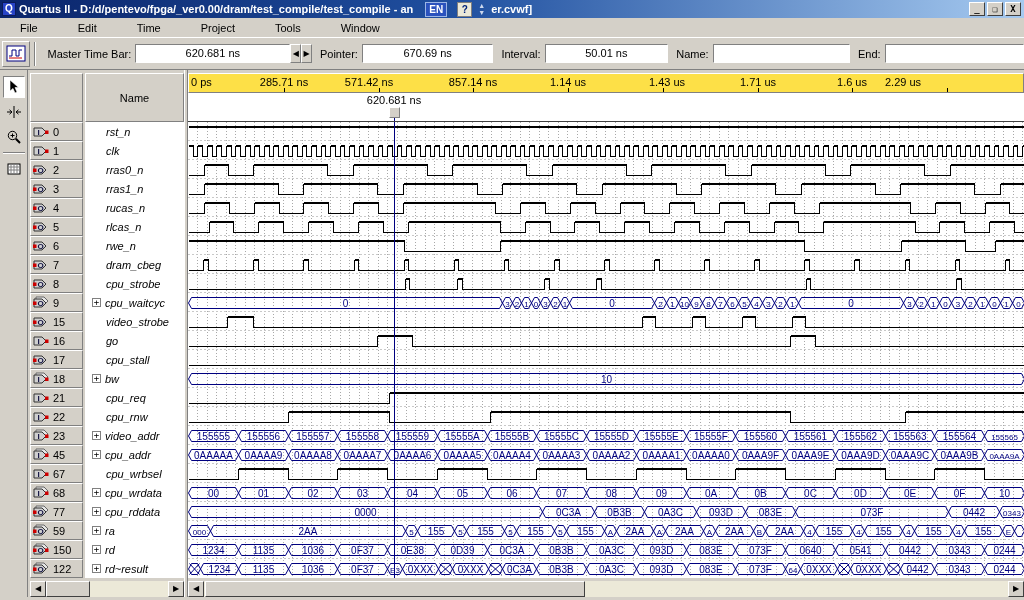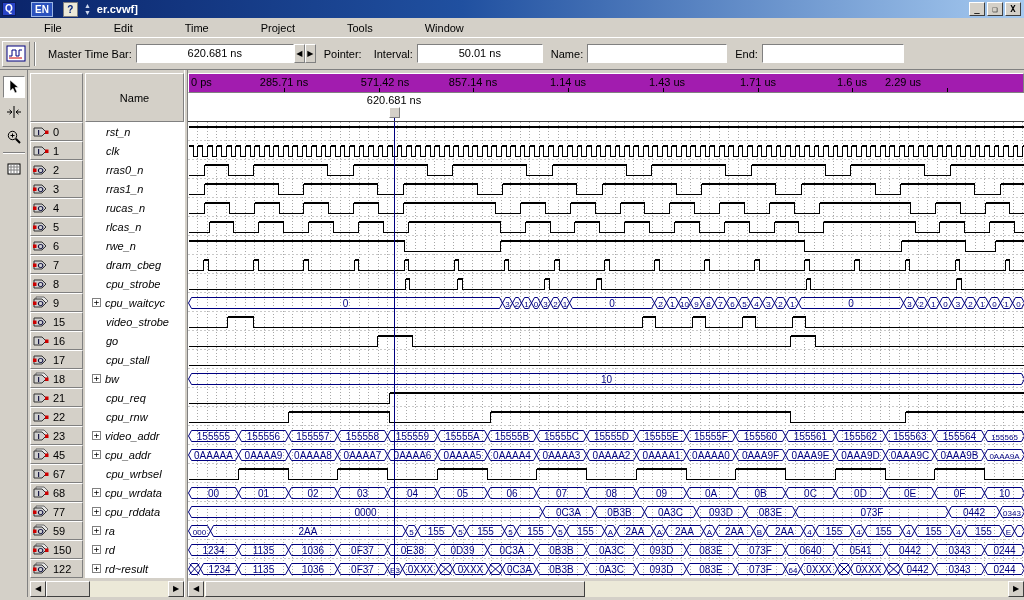--- a/index.html
+++ b/index.html
@@ -10,21 +10,21 @@
   #titlebar{left:0;top:0;width:1024px;height:18px;background:linear-gradient(90deg,#0a246a 0%,#2050a0 45%,#a6caf0 100%);display:flex;align-items:center;color:#fff;font-weight:bold;font-size:11px;white-space:nowrap;}
   #appicon{width:14px;height:14px;margin:0 3px 0 2px;background:#2743c7;border:1px solid #0a1a5a;color:#fff;font-size:10px;line-height:12px;text-align:center;font-weight:bold;flex:0 0 auto;}
   #title-left{overflow:hidden;}
   .lang-badge{display:inline-block;background:#2a52be;border:1px solid #9cb6e6;color:#fff;font-size:10px;font-weight:bold;line-height:13px;padding:0 3px;margin:0 4px 0 12px;}
   .help-badge{display:inline-block;background:#ece9d8;border:1px solid #808080;color:#00227a;font-size:10px;font-weight:bold;line-height:13px;width:15px;text-align:center;margin:0 6px;}
   .mini-arrows{color:#cdd8ee;font-size:7px;line-height:7px;letter-spacing:0;margin-right:6px;}
   #winbtns{margin-left:auto;display:flex;gap:2px;padding-right:3px;}
   .winbtn{width:16px;height:14px;background:#d4d0c8;border:1px solid;border-color:#fff #404040 #404040 #fff;color:#000;font-size:9px;line-height:12px;text-align:center;font-weight:bold;font-family:"DejaVu Sans Mono",monospace;}
   
   #menubar{left:0;top:18px;width:1024px;height:20px;background:#d4d0c8;border-bottom:1px solid #fff;display:flex;align-items:center;}
-  .menu-item{padding:3px 8px;margin-left:36px;}
+  .menu-item{padding:3px 20px;}
   
   #toolbar{left:0;top:38px;width:1024px;height:32px;background:#d4d0c8;border-bottom:1px solid #808080;display:flex;align-items:center;}
   #tb-iconbtn{width:28px;height:26px;margin-left:2px;background:#d4d0c8;border:1px solid;border-color:#fff #808080 #808080 #fff;display:flex;align-items:center;justify-content:center;}
   .tb-sep{width:2px;height:24px;margin:0 4px;border-left:1px solid #808080;border-right:1px solid #fff;}
   .tb-label{margin:0 4px 0 8px;white-space:nowrap;}
   .tb-field{height:19px;background:#fff;border:1px solid;border-color:#808080 #fff #fff #808080;text-align:center;line-height:17px;overflow:hidden;}
   .spin{width:11px;height:19px;background:#d4d0c8;border:1px solid;border-color:#fff #808080 #808080 #fff;font-size:8px;line-height:17px;text-align:center;}
   
   #tools{left:0;top:70px;width:28px;height:530px;background:#d4d0c8;border-right:1px solid #808080;}
   .toolbtn{position:absolute;left:3px;width:22px;height:22px;display:flex;align-items:center;justify-content:center;background:#d4d0c8;}
@@ -36,21 +36,21 @@
   #rows-names{left:30px;top:122px;width:154px;height:456px;background:#d4d0c8;overflow:hidden;}
   .srow{position:absolute;left:0;width:154px;height:19px;}
   .numcell{position:absolute;left:0;top:0;width:53px;height:19px;background:#d4d0c8;border:1px solid;border-color:#fff #808080 #808080 #fff;display:flex;align-items:center;padding-left:2px;gap:3px;}
   .namecell{position:absolute;left:55px;top:0;width:99px;height:19px;background:#fff;display:flex;align-items:center;}
   .plus{flex:0 0 auto;width:9px;height:9px;border:1px solid #808080;background:#fff;font-size:9px;line-height:7px;text-align:center;margin:0 4px 0 7px;font-family:"DejaVu Sans Mono",monospace;}
   .nm{white-space:nowrap;font-style:italic;}
   .nm.noplus{padding-left:21px;}
   
   #splitter{left:184px;top:70px;width:4px;height:530px;background:#d4d0c8;border-left:1px solid #fff;border-right:1px solid #808080;}
   
-  #timescale{left:188px;top:73px;width:836px;height:20px;background:#a21caf;border:1px solid;border-color:#fff #808080 #808080 #fff;overflow:hidden;}
+  #timescale{left:188px;top:73px;width:836px;height:20px;background:#fde047;border:1px solid;border-color:#fff #808080 #808080 #fff;overflow:hidden;}
   .tick-label{position:absolute;top:2px;transform:translateX(-50%);white-space:nowrap;}
   .tick-label.first{transform:none;}
   .tick-mark{position:absolute;bottom:0;width:1px;height:4px;background:#000;}
   #cursor-strip{left:188px;top:93px;width:836px;height:29px;background:#fff;border-bottom:1px solid #404040;overflow:hidden;}
   #cursor-label{position:absolute;top:1px;transform:translateX(-50%);white-space:nowrap;}
   #cursor-handle{position:absolute;top:14px;width:11px;height:11px;background:#d4d0c8;border:1px solid;border-color:#fff #808080 #808080 #fff;}
   #cursor-stem{position:absolute;top:25px;width:1px;height:4px;background:#000080;}
   
   #wavearea{left:188px;top:122px;width:836px;height:456px;background:#fff;overflow:hidden;}
   
@@ -58,20 +58,21 @@
   .sb-btn{position:absolute;top:0;width:16px;height:16px;background:#d4d0c8;border:1px solid;border-color:#fff #404040 #404040 #fff;font-size:8px;line-height:14px;text-align:center;}
   .sb-thumb{position:absolute;top:0;height:16px;background:#d4d0c8;border:1px solid;border-color:#fff #404040 #404040 #fff;}
   #bottom-strip{left:0;top:597px;width:1024px;height:3px;background:#d4d0c8;}
   text{font-family:"Liberation Sans",sans-serif;}
 </style>
 </head>
 <body>
 
 <div id="titlebar" class="abs">
   <span id="appicon">Q</span>
+  <span id="title-left">Quartus II - D:/d/pentevo/fpga/_ver0.00/dram/test_compile/test_compile - an</span>
   <span class="lang-badge">EN</span>
   <span class="help-badge">?</span>
   <span class="mini-arrows">▲<br>▼</span>
   <span>er.cvwf]</span>
   <span id="winbtns">
     <span class="winbtn">_</span>
     <span class="winbtn">❏</span>
     <span class="winbtn">X</span>
   </span>
 </div>
@@ -92,20 +93,21 @@
       <polyline points="3,11 6,11 6,5 10,5 10,11 13,11 13,5 16,5" fill="none" stroke="#000080"></polyline>
       <line x1="3" y1="13" x2="16" y2="13" stroke="#c00"></line>
     </svg>
   </span>
   <span class="tb-sep"></span>
   <span class="tb-label">Master Time Bar:</span>
   <span class="tb-field" style="width:158px">620.681 ns</span>
   <span class="spin">◀</span>
   <span class="spin">▶</span>
   <span class="tb-label">Pointer:</span>
+  <span class="tb-field" style="width:134px">670.69 ns</span>
   <span class="tb-label">Interval:</span>
   <span class="tb-field" style="width:126px">50.01 ns</span>
   <span class="tb-label">Name:</span>
   <span class="tb-field" style="width:140px"></span>
   <span class="tb-label">End:</span>
   <span class="tb-field" style="width:142px"></span>
 </div>
 
 <div id="tools" class="abs">
     <div class="toolbtn pressed" style="top:6px">
@@ -478,21 +480,21 @@
   <span class="sb-thumb" style="left:16px;width:44px"></span>
   <span class="sb-btn" style="left:138px">▶</span>
 </div>
 
 <div id="splitter" class="abs"></div>
 
 <div id="timescale" class="abs">
     <span class="tick-label first" style="left:2px">0 ps</span>
     <span class="tick-label" style="left:95px">285.71 ns</span>
     <span class="tick-mark" style="left:95px"></span>
-    <span class="tick-label" style="left:196px">571.42 ns</span>
+    <span class="tick-label" style="left:180px">571.42 ns</span>
     <span class="tick-mark" style="left:190px"></span>
     <span class="tick-label" style="left:284px">857.14 ns</span>
     <span class="tick-mark" style="left:284px"></span>
     <span class="tick-label" style="left:379px">1.14 us</span>
     <span class="tick-mark" style="left:379px"></span>
     <span class="tick-label" style="left:478px">1.43 us</span>
     <span class="tick-mark" style="left:474px"></span>
     <span class="tick-label" style="left:569px">1.71 us</span>
     <span class="tick-mark" style="left:569px"></span>
     <span class="tick-label" style="left:663px">1.6 us</span>

